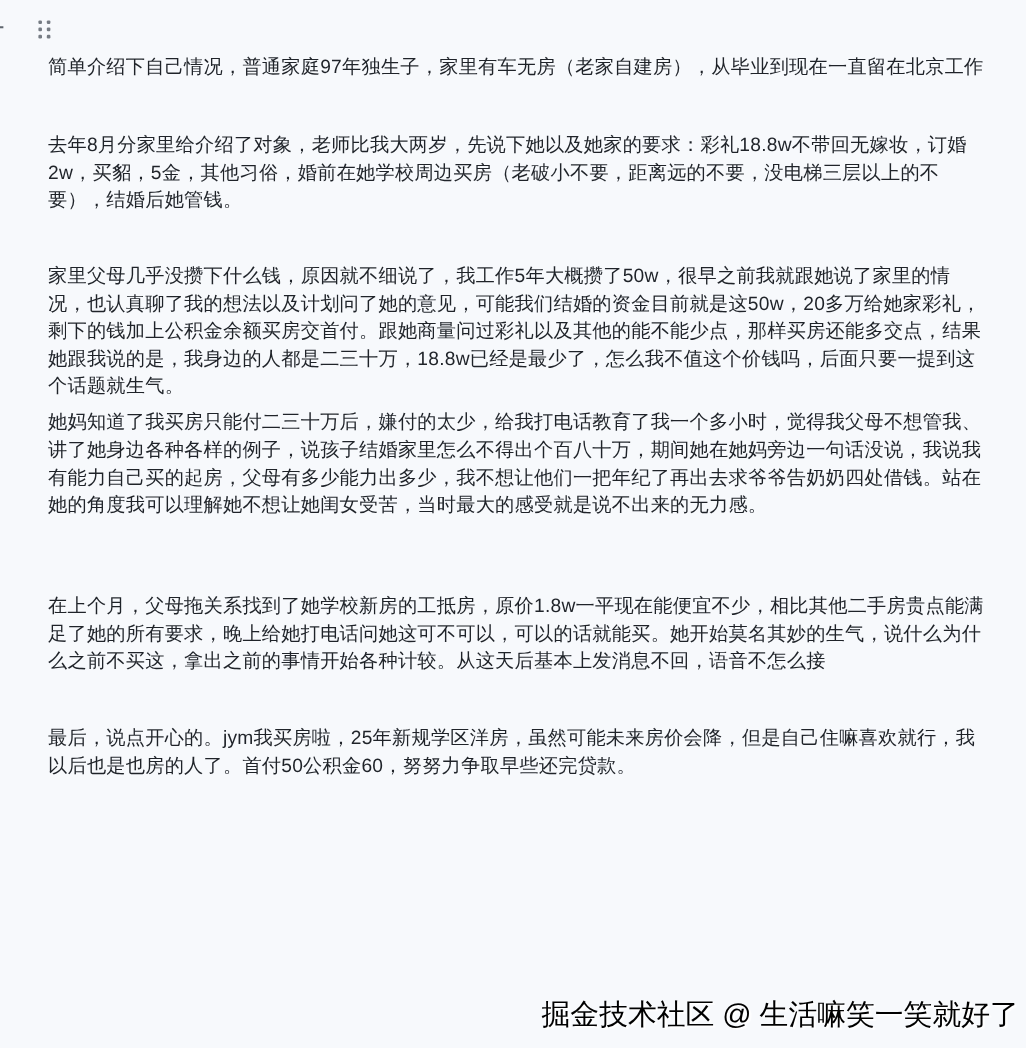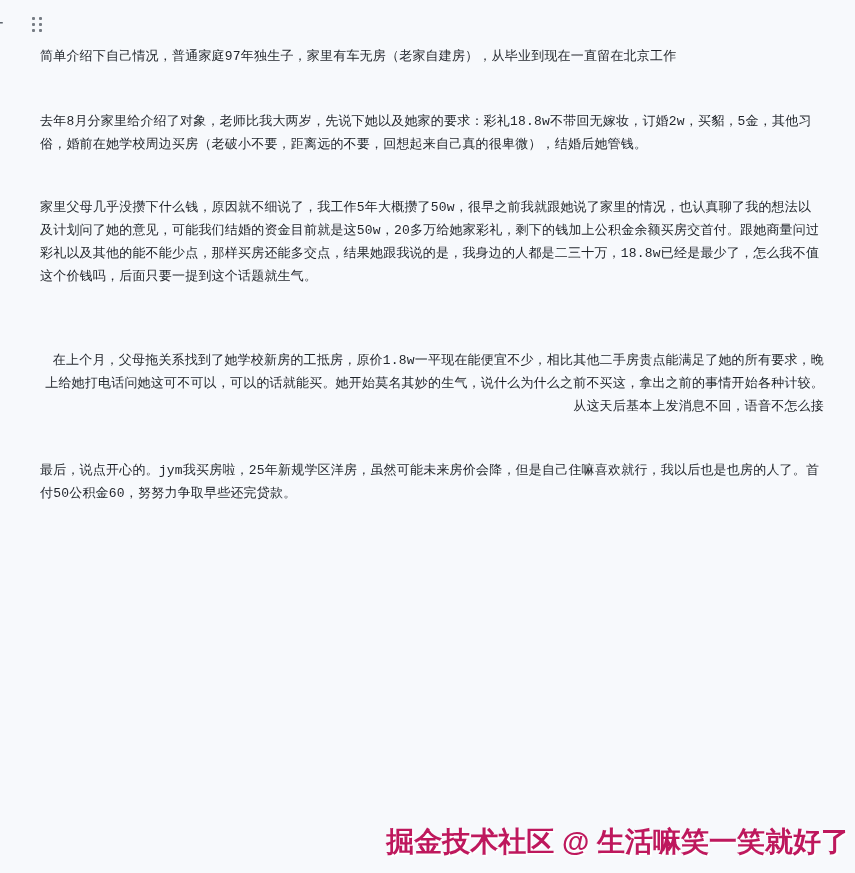--- a/index.html
+++ b/index.html
@@ -58,37 +58,36 @@
   
   .doc {
     position: absolute;
     top: 45px;
     left: 40px;
     width: 784px;
     color: #1f2329;
   }
   .para {
     margin: 0;
-    font-size: 13px;
+    font-size: 16px;
     line-height: 23px;
     letter-spacing: 0.2px;
     color: #1f2329;
     cursor: text;
-    font-family: Liberation Mono, monospace;
   }
   .para + .para { margin-top: 7px; }
   .block { margin: 0; }
   
   .watermark {
     position: absolute;
     right: 6px;
     bottom: 12px;
-    font-size: 28px;
-    font-weight: 700;
-    color: #be185d;
+    font-size: 24px;
+    font-weight: 400;
+    color: #000000;
     text-shadow: 1px 1px 0 #ffffff, 2px 2px 1px rgba(255,255,255,0.85);
     white-space: nowrap;
     user-select: none;
   }
 </style>
 </head>
 <body>
 
 <div class="page">
 
@@ -104,31 +103,32 @@
     </span>
   </div>
 
   <main class="doc">
 
     <section class="block" style="margin-bottom:42px;">
       <p class="para">简单介绍下自己情况，普通家庭97年独生子，家里有车无房（老家自建房），从毕业到现在一直留在北京工作</p>
     </section>
 
     <section class="block" style="margin-bottom:40px;">
-      <p class="para">去年8月分家里给介绍了对象，老师比我大两岁，先说下她以及她家的要求：彩礼18.8w不带回无嫁妆，订婚2w，买貂，5金，其他习俗，婚前在她学校周边买房（老破小不要，距离远的不要，回想起来自己真的很卑微），结婚后她管钱。</p>
+      <p class="para">去年8月分家里给介绍了对象，老师比我大两岁，先说下她以及她家的要求：彩礼18.8w不带回无嫁妆，订婚2w，买貂，5金，其他习俗，婚前在她学校周边买房（老破小不要，距离远的不要，没电梯三层以上的不要），结婚后她管钱。</p>
     </section>
 
     <section class="block" style="margin-bottom:61px;">
       <p class="para">家里父母几乎没攒下什么钱，原因就不细说了，我工作5年大概攒了50w，很早之前我就跟她说了家里的情况，也认真聊了我的想法以及计划问了她的意见，可能我们结婚的资金目前就是这50w，20多万给她家彩礼，剩下的钱加上公积金余额买房交首付。跟她商量问过彩礼以及其他的能不能少点，那样买房还能多交点，结果她跟我说的是，我身边的人都是二三十万，18.8w已经是最少了，怎么我不值这个价钱吗，后面只要一提到这个话题就生气。</p>
+      <p class="para">她妈知道了我买房只能付二三十万后，嫌付的太少，给我打电话教育了我一个多小时，觉得我父母不想管我、讲了她身边各种各样的例子，说孩子结婚家里怎么不得出个百八十万，期间她在她妈旁边一句话没说，我说我有能力自己买的起房，父母有多少能力出多少，我不想让他们一把年纪了再出去求爷爷告奶奶四处借钱。站在她的角度我可以理解她不想让她闺女受苦，当时最大的感受就是说不出来的无力感。</p>
     </section>
 
     <section class="block" style="margin-bottom:47px;">
     </section>
 
-    <section class="block" style="margin-bottom:41px;text-align:right;">
+    <section class="block" style="margin-bottom:41px;">
       <p class="para">在上个月，父母拖关系找到了她学校新房的工抵房，原价1.8w一平现在能便宜不少，相比其他二手房贵点能满足了她的所有要求，晚上给她打电话问她这可不可以，可以的话就能买。她开始莫名其妙的生气，说什么为什么之前不买这，拿出之前的事情开始各种计较。从这天后基本上发消息不回，语音不怎么接</p>
     </section>
 
 
     <section class="block" style="margin-bottom:0;">
       <p class="para">最后，说点开心的。jym我买房啦，25年新规学区洋房，虽然可能未来房价会降，但是自己住嘛喜欢就行，我以后也是也房的人了。首付50公积金60，努努力争取早些还完贷款。</p>
     </section>
 
   </main>
 

